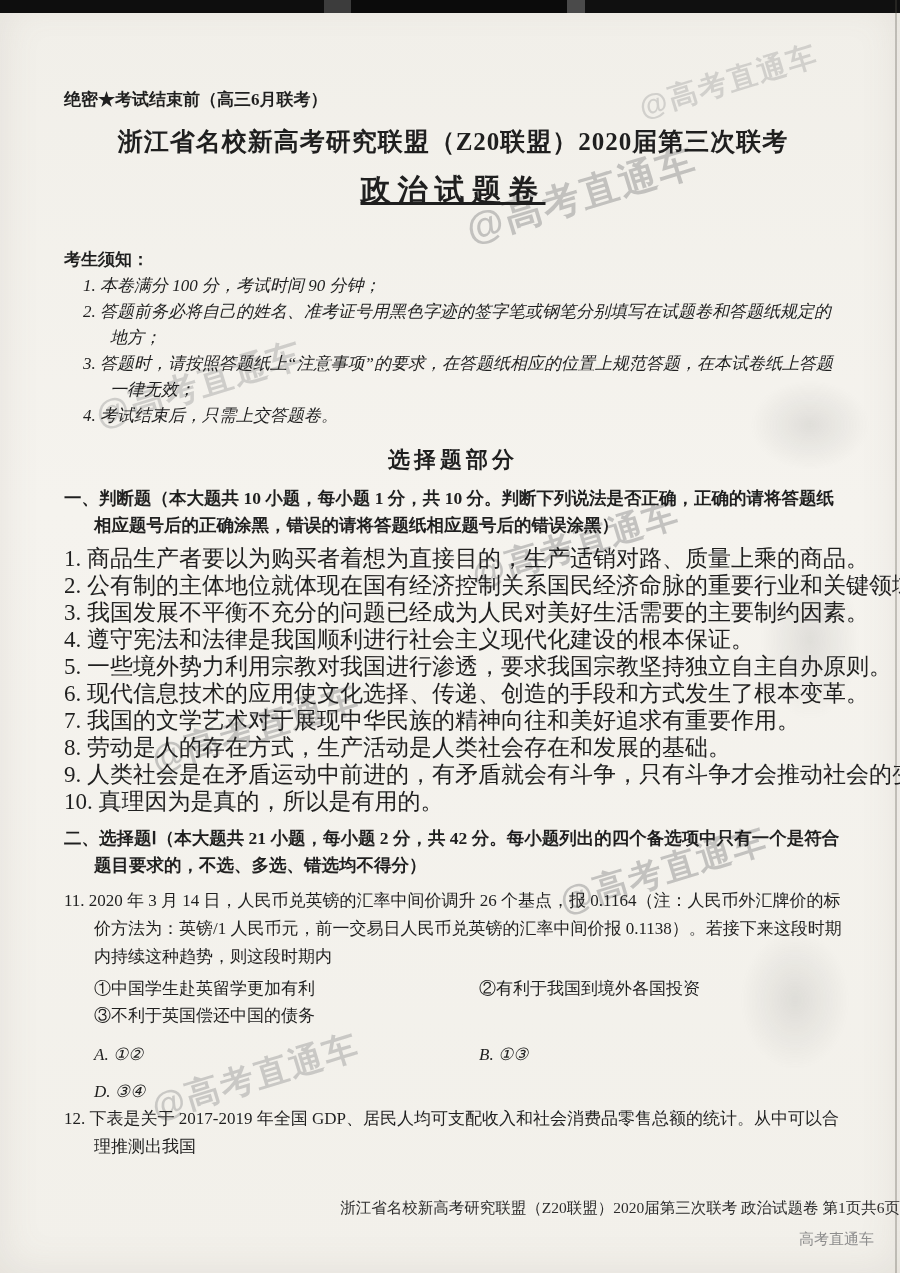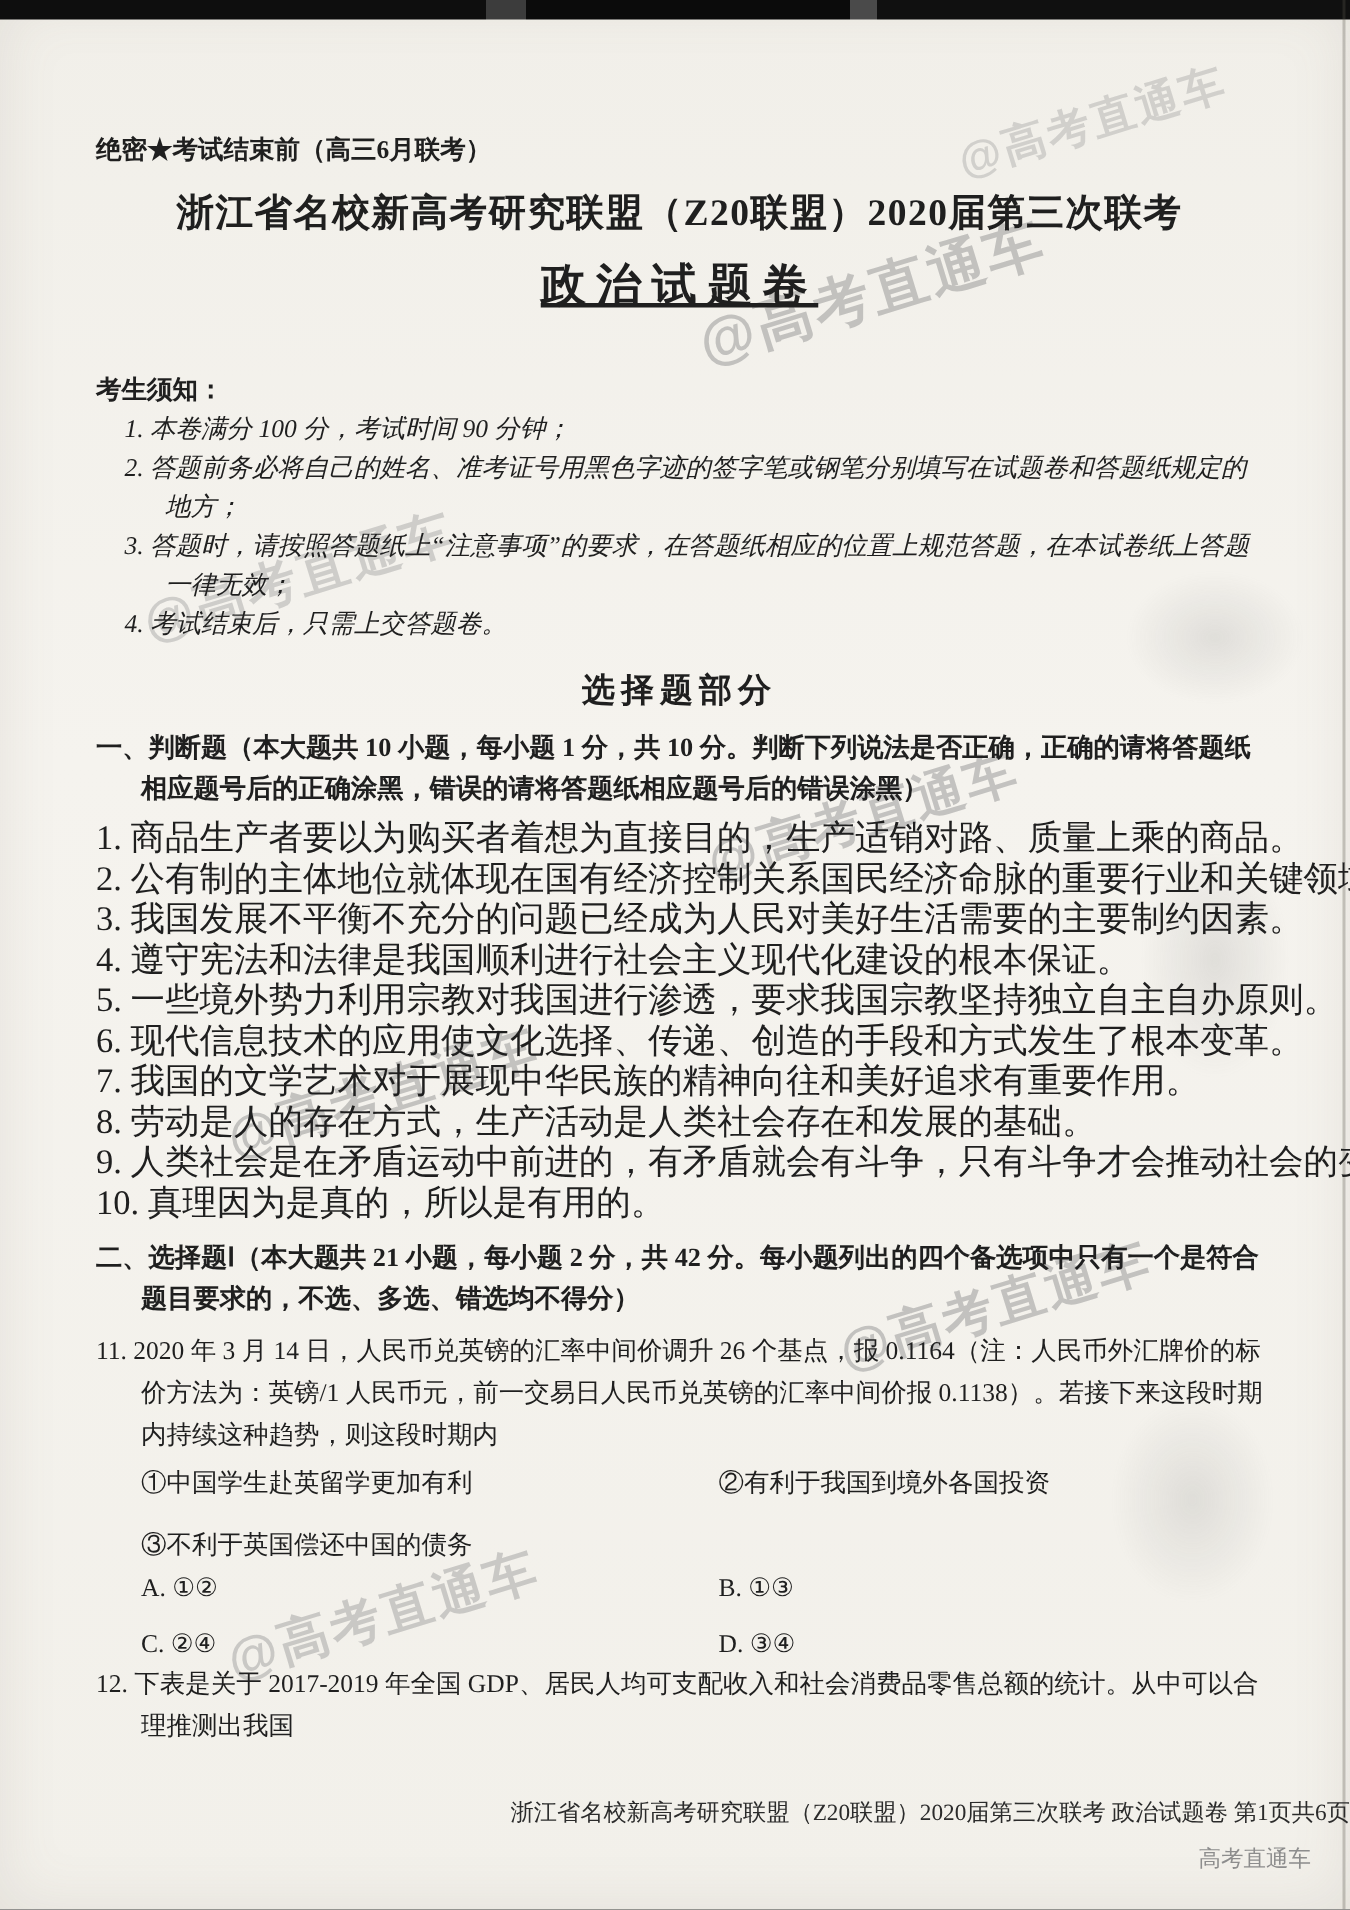--- a/index.html
+++ b/index.html
@@ -80,27 +80,27 @@
   }
 
   .items { margin-top: 6px; font-size: 23px; line-height: 27px; }
   .item { white-space: nowrap; }
 
   .question { margin-top: 8px; font-size: 17px; }
   .q-stem { line-height: 28px; padding-left: 30px; text-indent: -30px; }
 
   .option-grid {
     margin: 4px 0 0 30px; display: grid;
-    grid-template-columns: 385px 1fr; row-gap: 14px;
+    grid-template-columns: 385px 1fr; row-gap: 0;
     font-size: 17px; line-height: 27px;
   }
   .answer-grid {
-    margin: 2px 0 0 30px; display: grid;
+    margin: 12px 0 0 30px; display: grid;
     grid-template-columns: 385px 1fr; row-gap: 10px;
-    font-size: 17px; line-height: 27px;
+    font-size: 17px; line-height: 27px; font-style: italic;
   }
 
   .q12 { margin-top: 0; }
 
   .footer {
     position: absolute; left: 0; right: 0; top: 1198px;
     text-align: right; font-size: 15.5px; color: #2b2b2b;
   }
   .corner-wm {
     position: absolute; right: 26px; top: 1230px;
@@ -164,21 +164,20 @@
     <div class="question">
       <div class="q-stem">11. 2020 年 3 月 14 日，人民币兑英镑的汇率中间价调升 26 个基点，报 0.1164（注：人民币外汇牌价的标价方法为：英镑/1 人民币元，前一交易日人民币兑英镑的汇率中间价报 0.1138）。若接下来这段时期内持续这种趋势，则这段时期内</div>
       <div class="option-grid">
         <span>①中国学生赴英留学更加有利</span>
         <span>②有利于我国到境外各国投资</span>
         <span>③不利于英国偿还中国的债务</span>
       </div>
       <div class="answer-grid">
         <span>A. ①②</span>
         <span>B. ①③</span>
-        <span>C. ②④</span>
         <span>D. ③④</span>
       </div>
     </div>
 
     <div class="question q12">
       <div class="q-stem">12. 下表是关于 2017-2019 年全国 GDP、居民人均可支配收入和社会消费品零售总额的统计。从中可以合理推测出我国</div>
     </div>
 
   </div>
 

